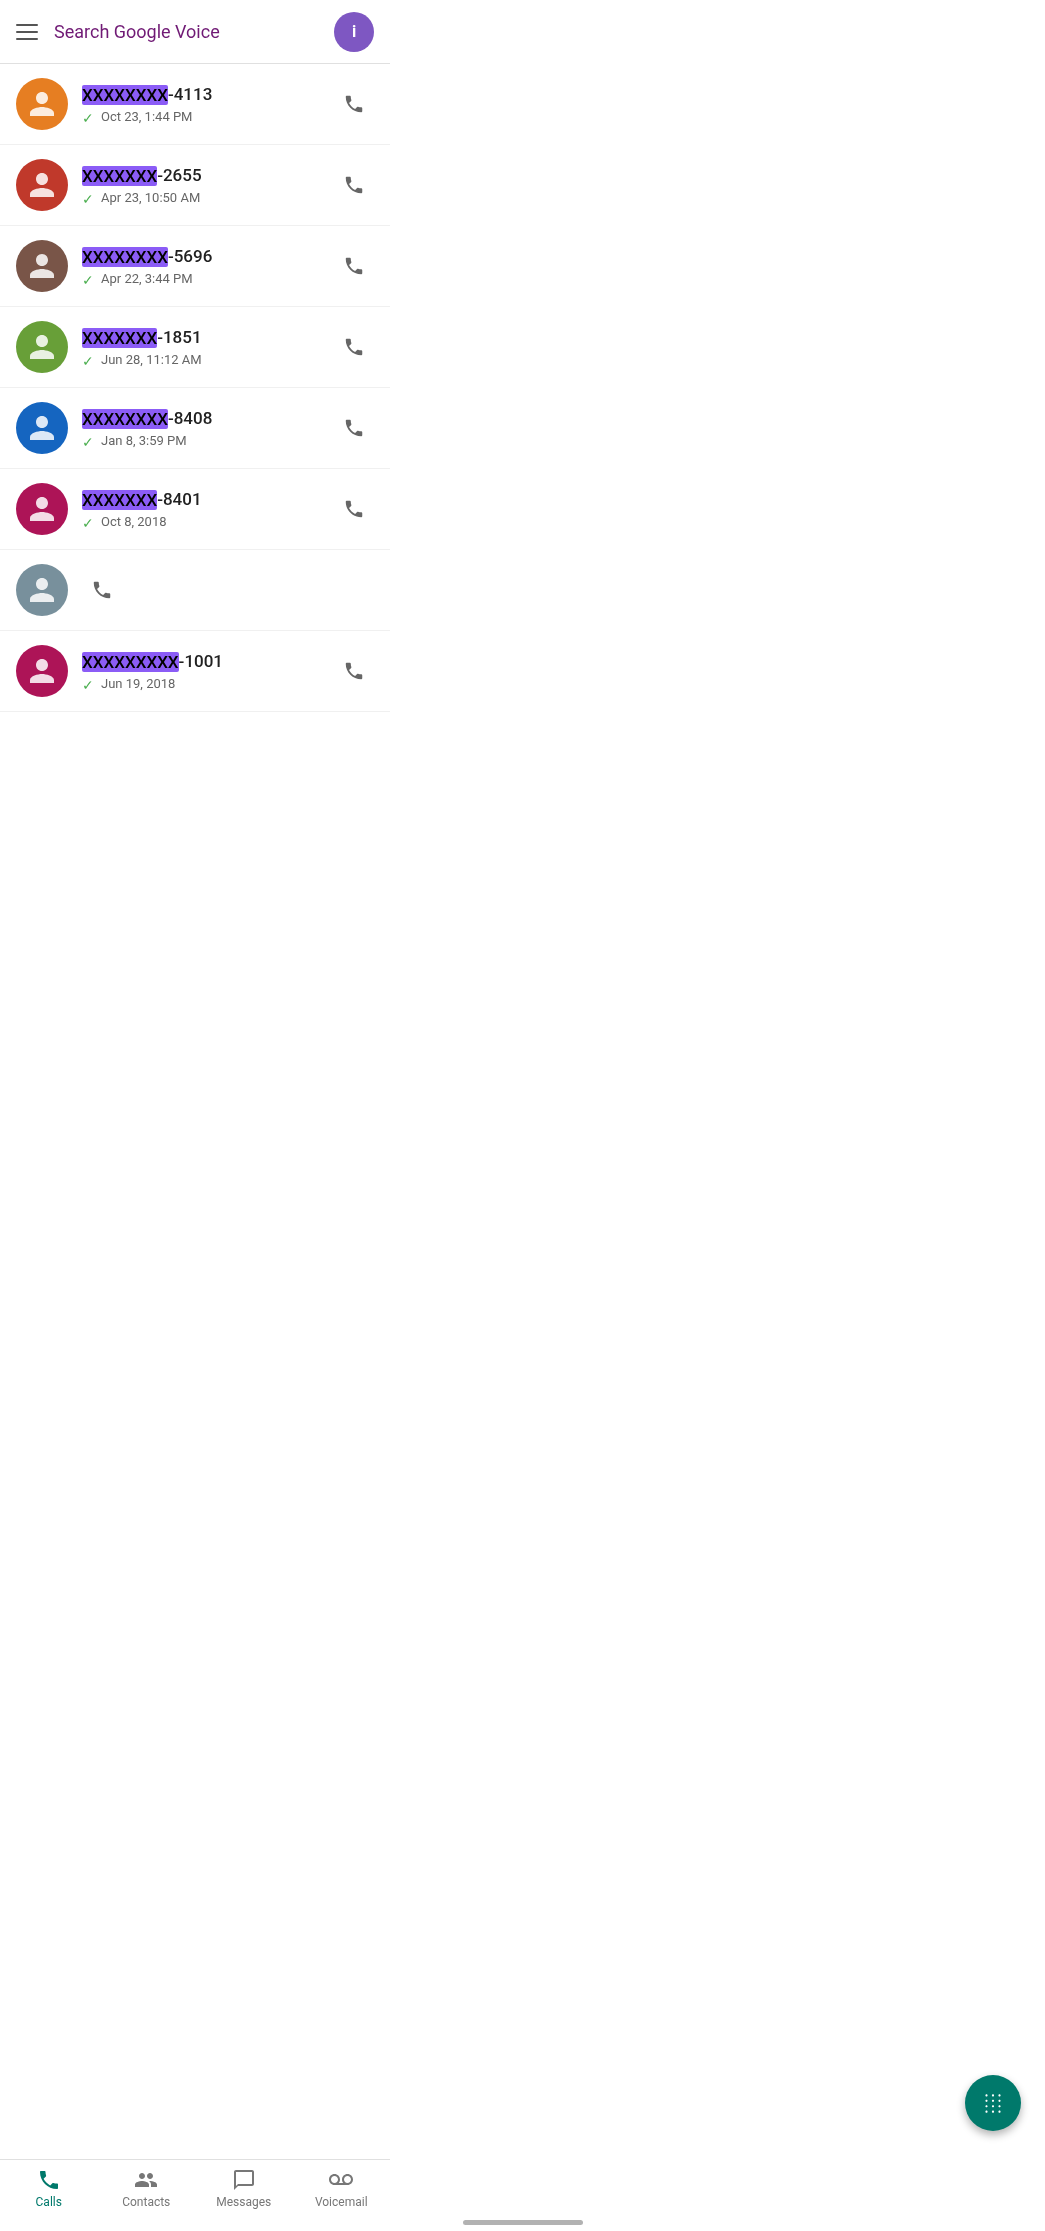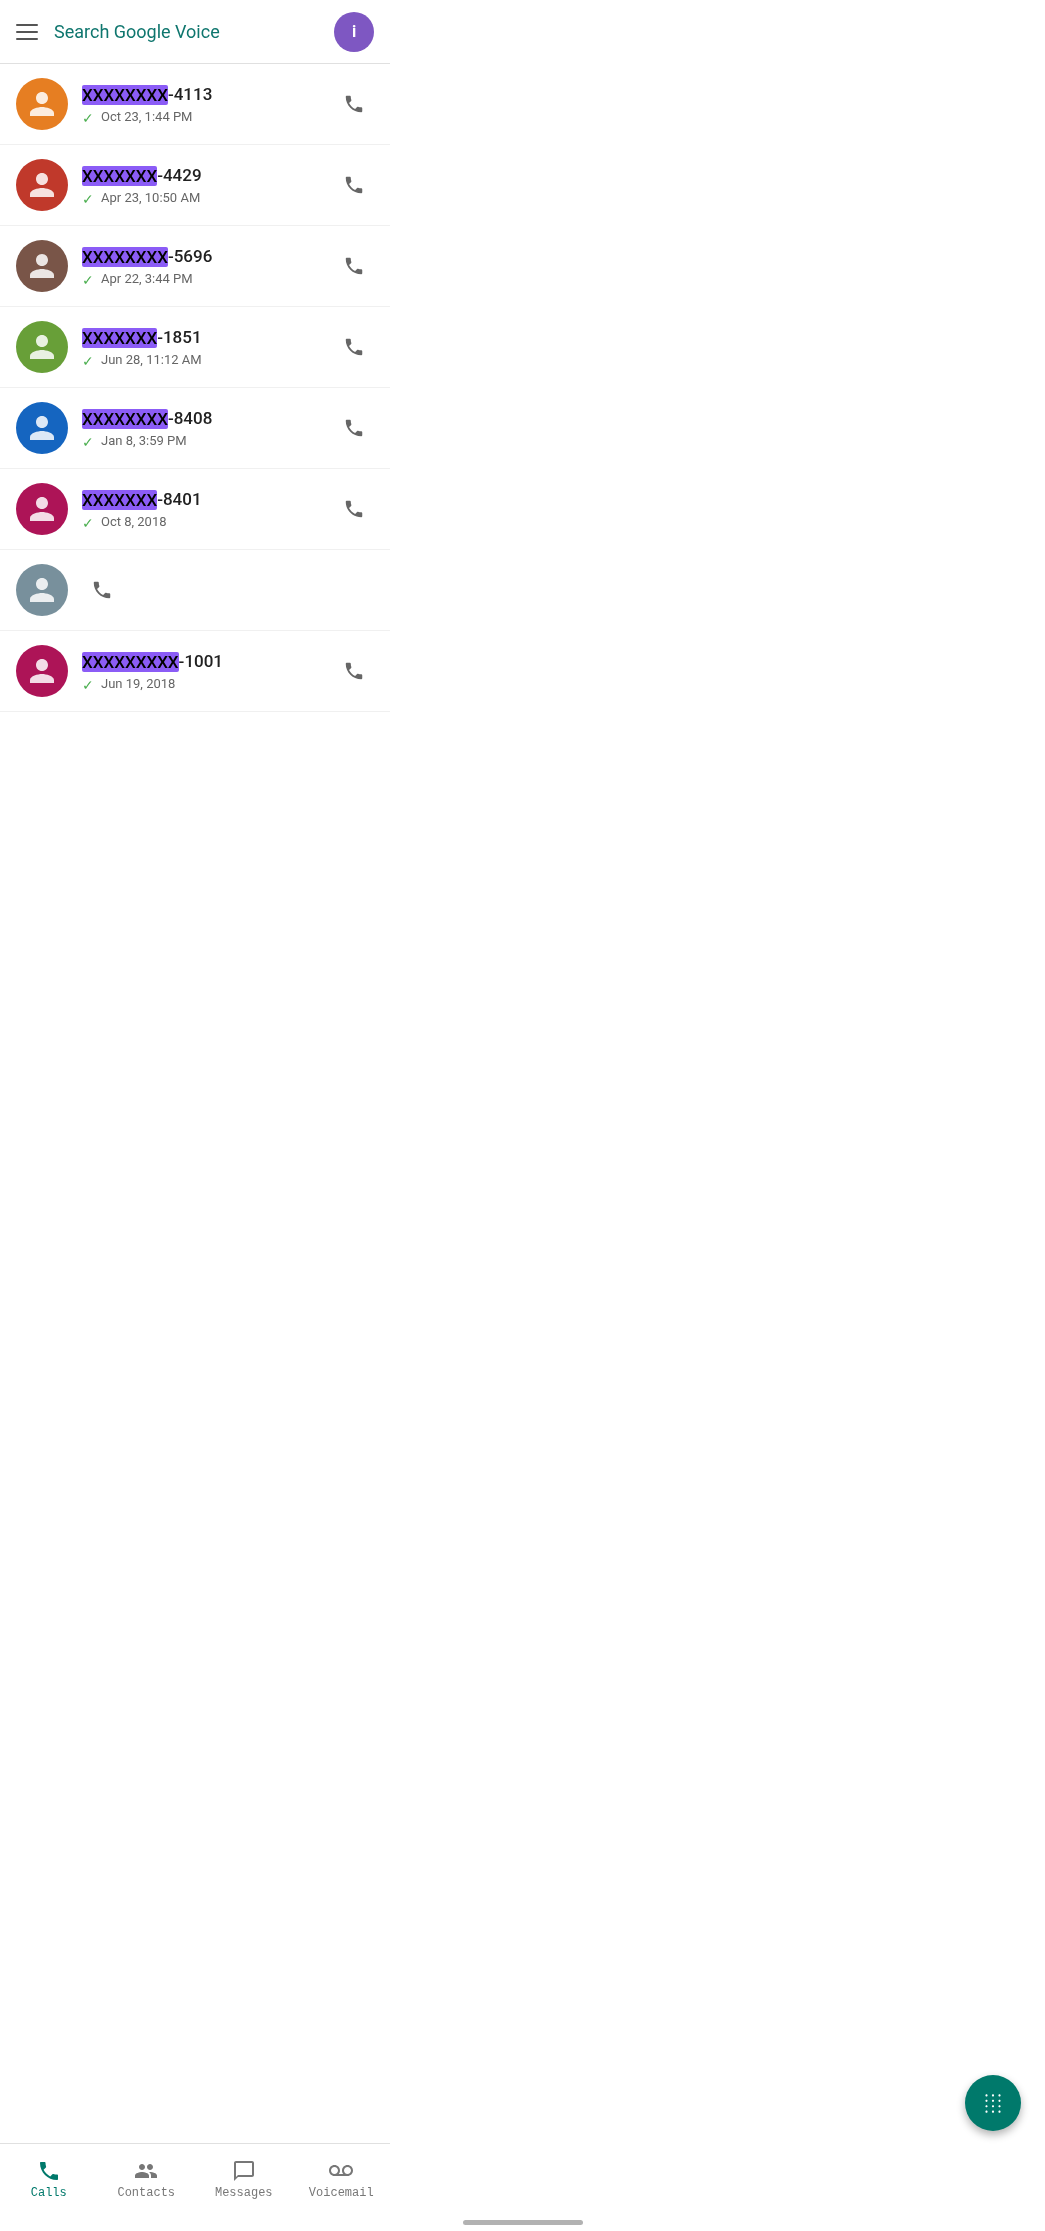--- a/index.html
+++ b/index.html
@@ -42,21 +42,21 @@
       display: block;
       width: 22px;
       height: 2px;
       background: #555;
       border-radius: 1px;
     }
 
     .search-text {
       flex: 1;
       font-size: 18px;
-      color: #0f766e;
+      color: #701a75;
     }
 
     .avatar-info {
       width: 40px;
       height: 40px;
       border-radius: 50%;
       background: #7e57c2;
       display: flex;
       align-items: center;
       justify-content: center;
@@ -171,30 +171,29 @@
 
     .fab svg {
       width: 26px;
       height: 26px;
       fill: white;
     }
 
     
     .bottom-nav {
       position: fixed;
-      bottom: 16px;
+      bottom: 0;
       left: 0;
       width: 390px;
       background: #ffffff;
       border-top: 1px solid #e0e0e0;
       display: flex;
-      align-items: center;
+      align-items: flex-start;
       height: 72px;
       z-index: 10;
-      font-family: Liberation Mono, monospace;
     }
 
     .nav-item {
       flex: 1;
       display: flex;
       flex-direction: column;
       align-items: center;
       justify-content: center;
       gap: 3px;
       cursor: pointer;
@@ -289,21 +288,21 @@
     </li>
 
     <li class="call-item">
       <div class="contact-avatar" style="background:#C0392B;">
         <svg viewBox="0 0 24 24" xmlns="http://www.w3.org/2000/svg">
             <path d="M12 12c2.7 0 4.8-2.1 4.8-4.8S14.7 2.4 12 2.4 7.2 4.5 7.2 7.2 9.3 12 12 12zm0 2.4c-3.2 0-9.6 1.6-9.6 4.8v2.4h19.2v-2.4c0-3.2-6.4-4.8-9.6-4.8z"></path>
           </svg>
       </div>
       <div class="call-info">
         <div class="contact-name">
-          <span class="redacted">XXXXXXX</span><span>-4429</span>
+          <span class="redacted">XXXXXXX</span><span>-2655</span>
         </div>
         <div class="call-meta">
           <span class="check-icon icon-call-made">✓</span>
           <span>Apr 23, 10:50 AM</span>
         </div>
       </div>
       <div class="phone-button">
         <svg viewBox="0 0 24 24" xmlns="http://www.w3.org/2000/svg">
             <path d="M6.6 10.8c1.4 2.8 3.8 5.1 6.6 6.6l2.2-2.2c.3-.3.7-.4 1-.2 1.1.4 2.3.6 3.6.6.6 0 1 .4 1 1V20c0 .6-.4 1-1 1-9.4 0-17-7.6-17-17 0-.6.4-1 1-1h3.5c.6 0 1 .4 1 1 0 1.3.2 2.5.6 3.6.1.3 0 .7-.2 1L6.6 10.8z"></path>
           </svg>

